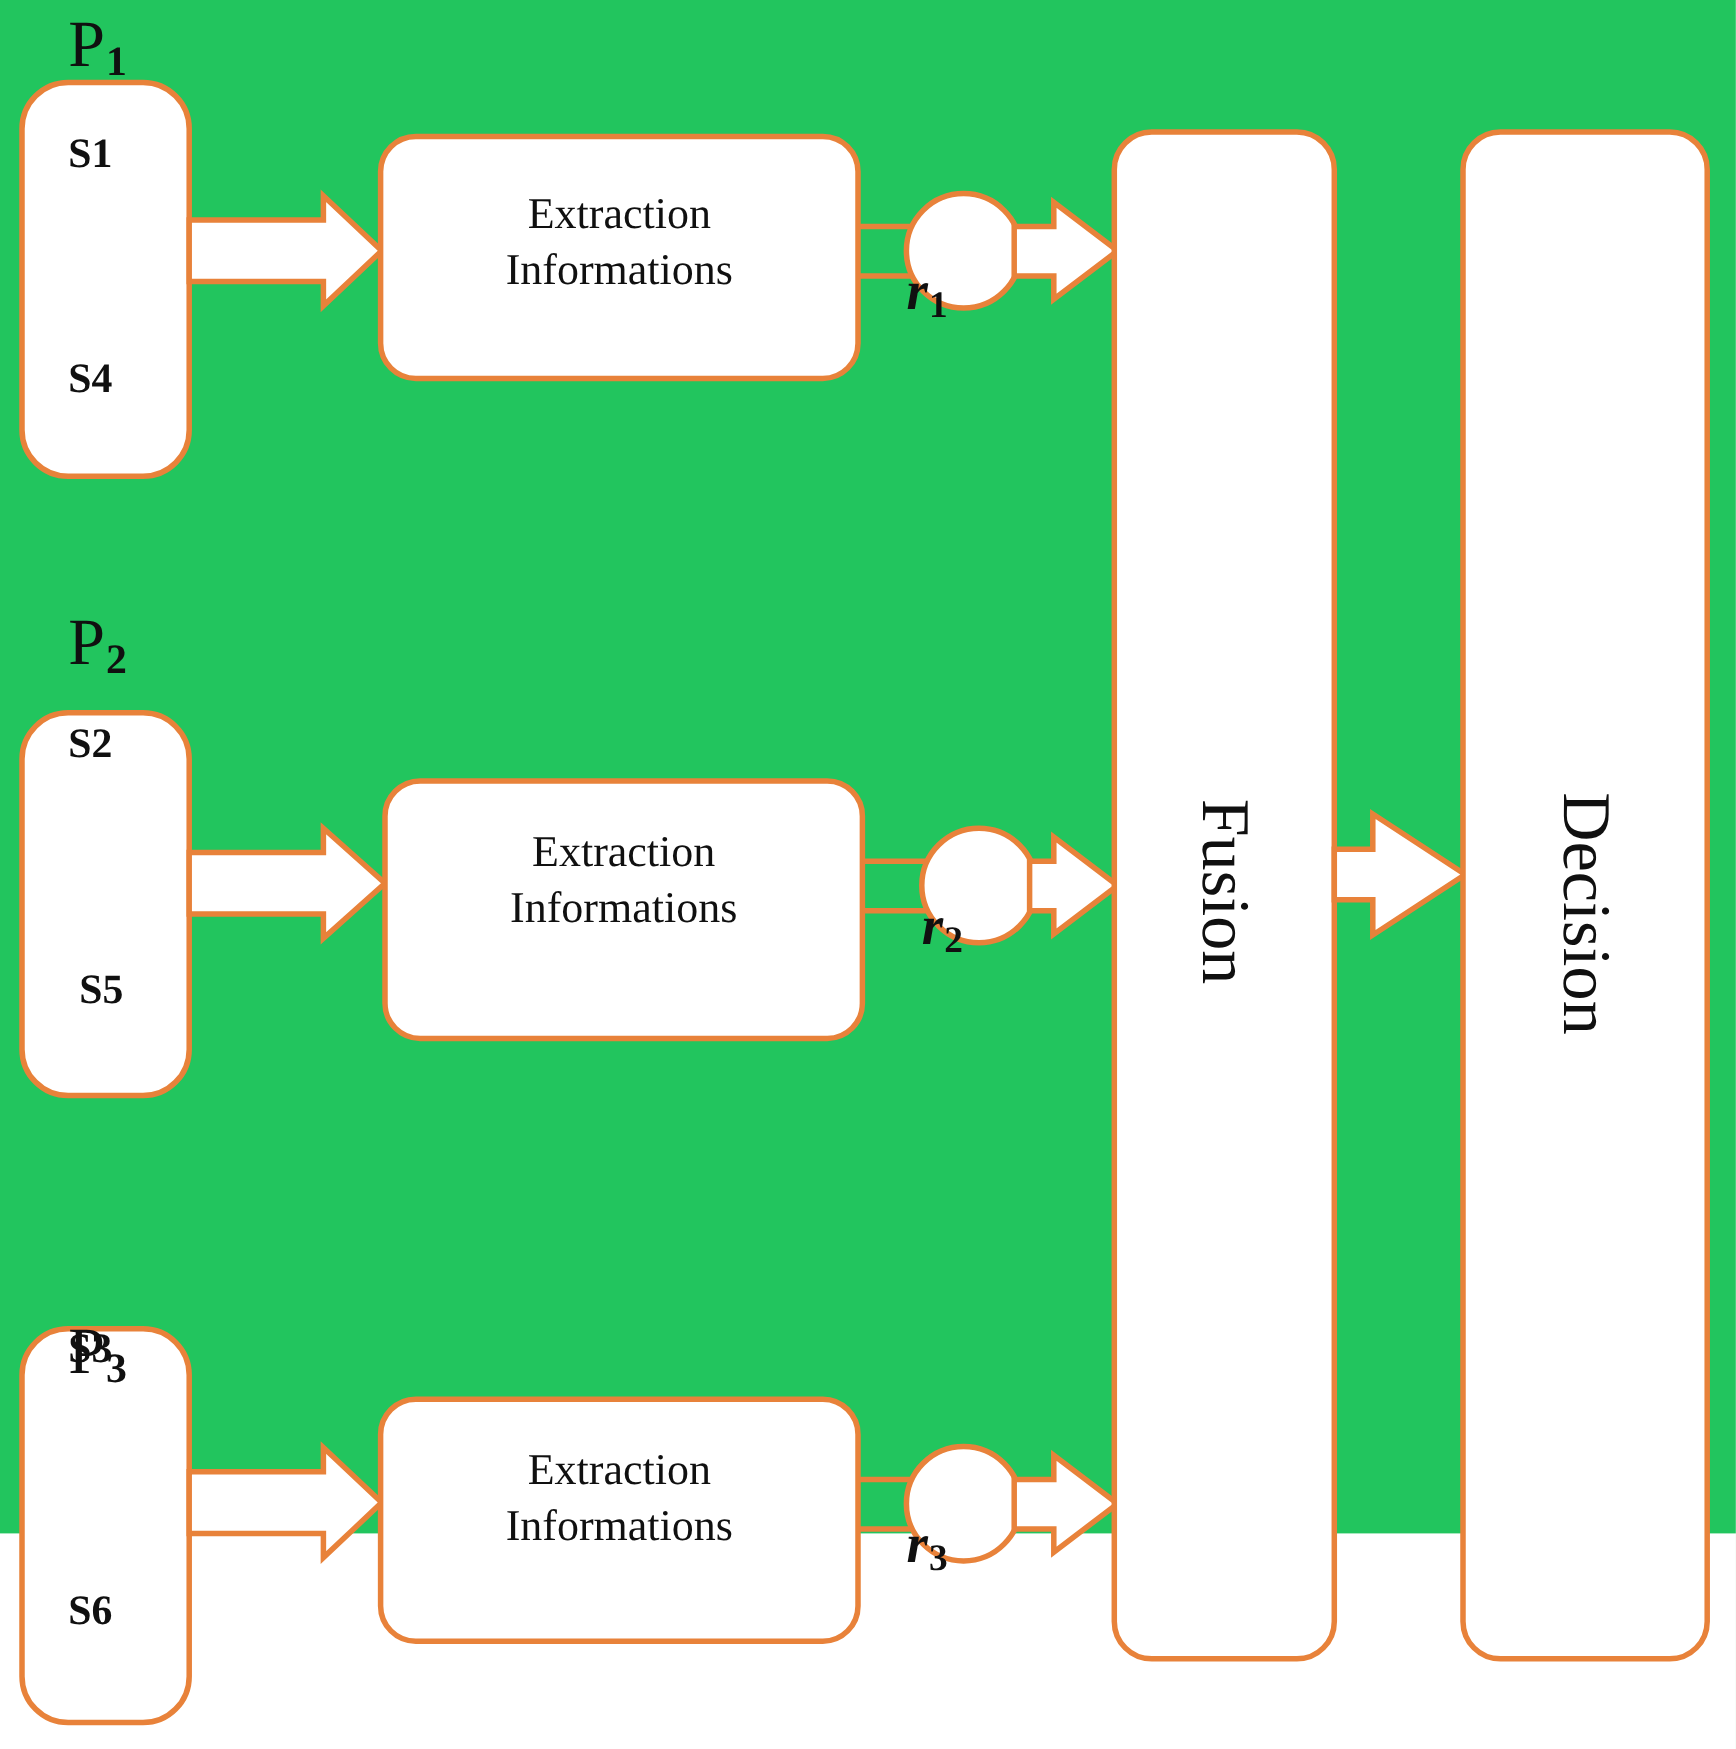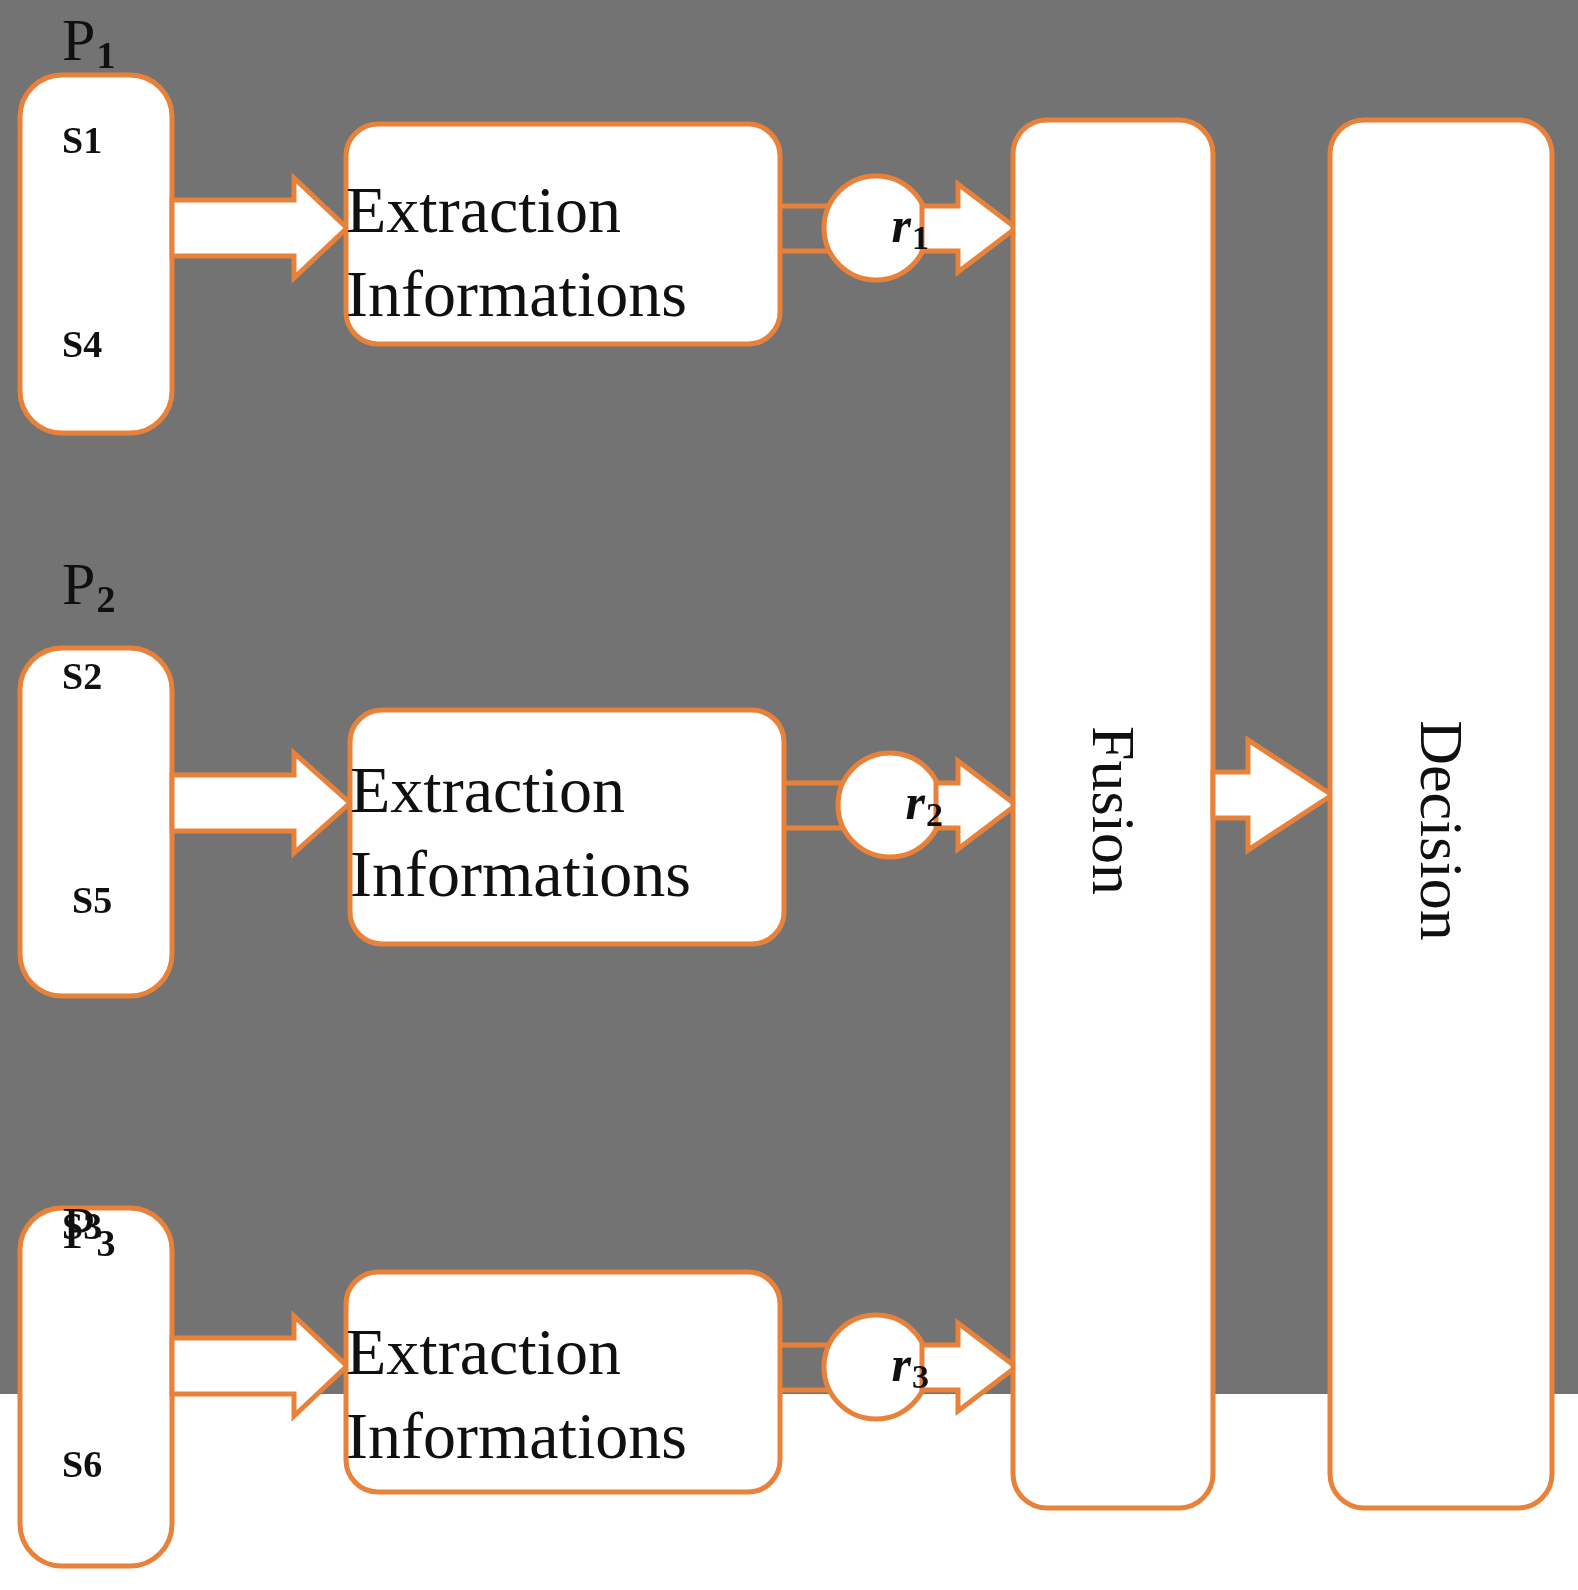--- a/index.html
+++ b/index.html
@@ -10,21 +10,21 @@
   body {
     width: 1578px;
     height: 1590px;
     font-family: "Liberation Serif", "DejaVu Serif", serif;
     overflow: hidden;
   }
   #diagram-root {
     position: relative;
     width: 1578px;
     height: 1394px;
-    background: #737373;
+    background: #22c55e;
   }
   svg.layer {
     position: absolute;
     top: 0;
     left: 0;
     width: 1578px;
     height: 1590px;
   }
   .shape-outline {
     fill: #ffffff;
@@ -65,30 +65,31 @@
     vertical-align: baseline;
     position: relative;
     top: 8px;
     left: 1px;
   }
   .s-label {
     font-size: 38px;
     font-weight: 700;
   }
   .box-text {
-    font-size: 66px;
-    text-align: left;
+    font-size: 40px;
+    text-align: center;
     line-height: 1.28;
     white-space: normal;
   }
   .r-label {
     font-size: 50px;
     font-style: italic;
     font-weight: 700;
-    text-align: right;
+    text-align: left;
+    margin-top: 39px;
   }
   .r-label sub {
     font-size: 34px;
     font-style: normal;
     font-weight: 700;
     vertical-align: baseline;
     position: relative;
     top: 7px;
     left: 1px;
   }

